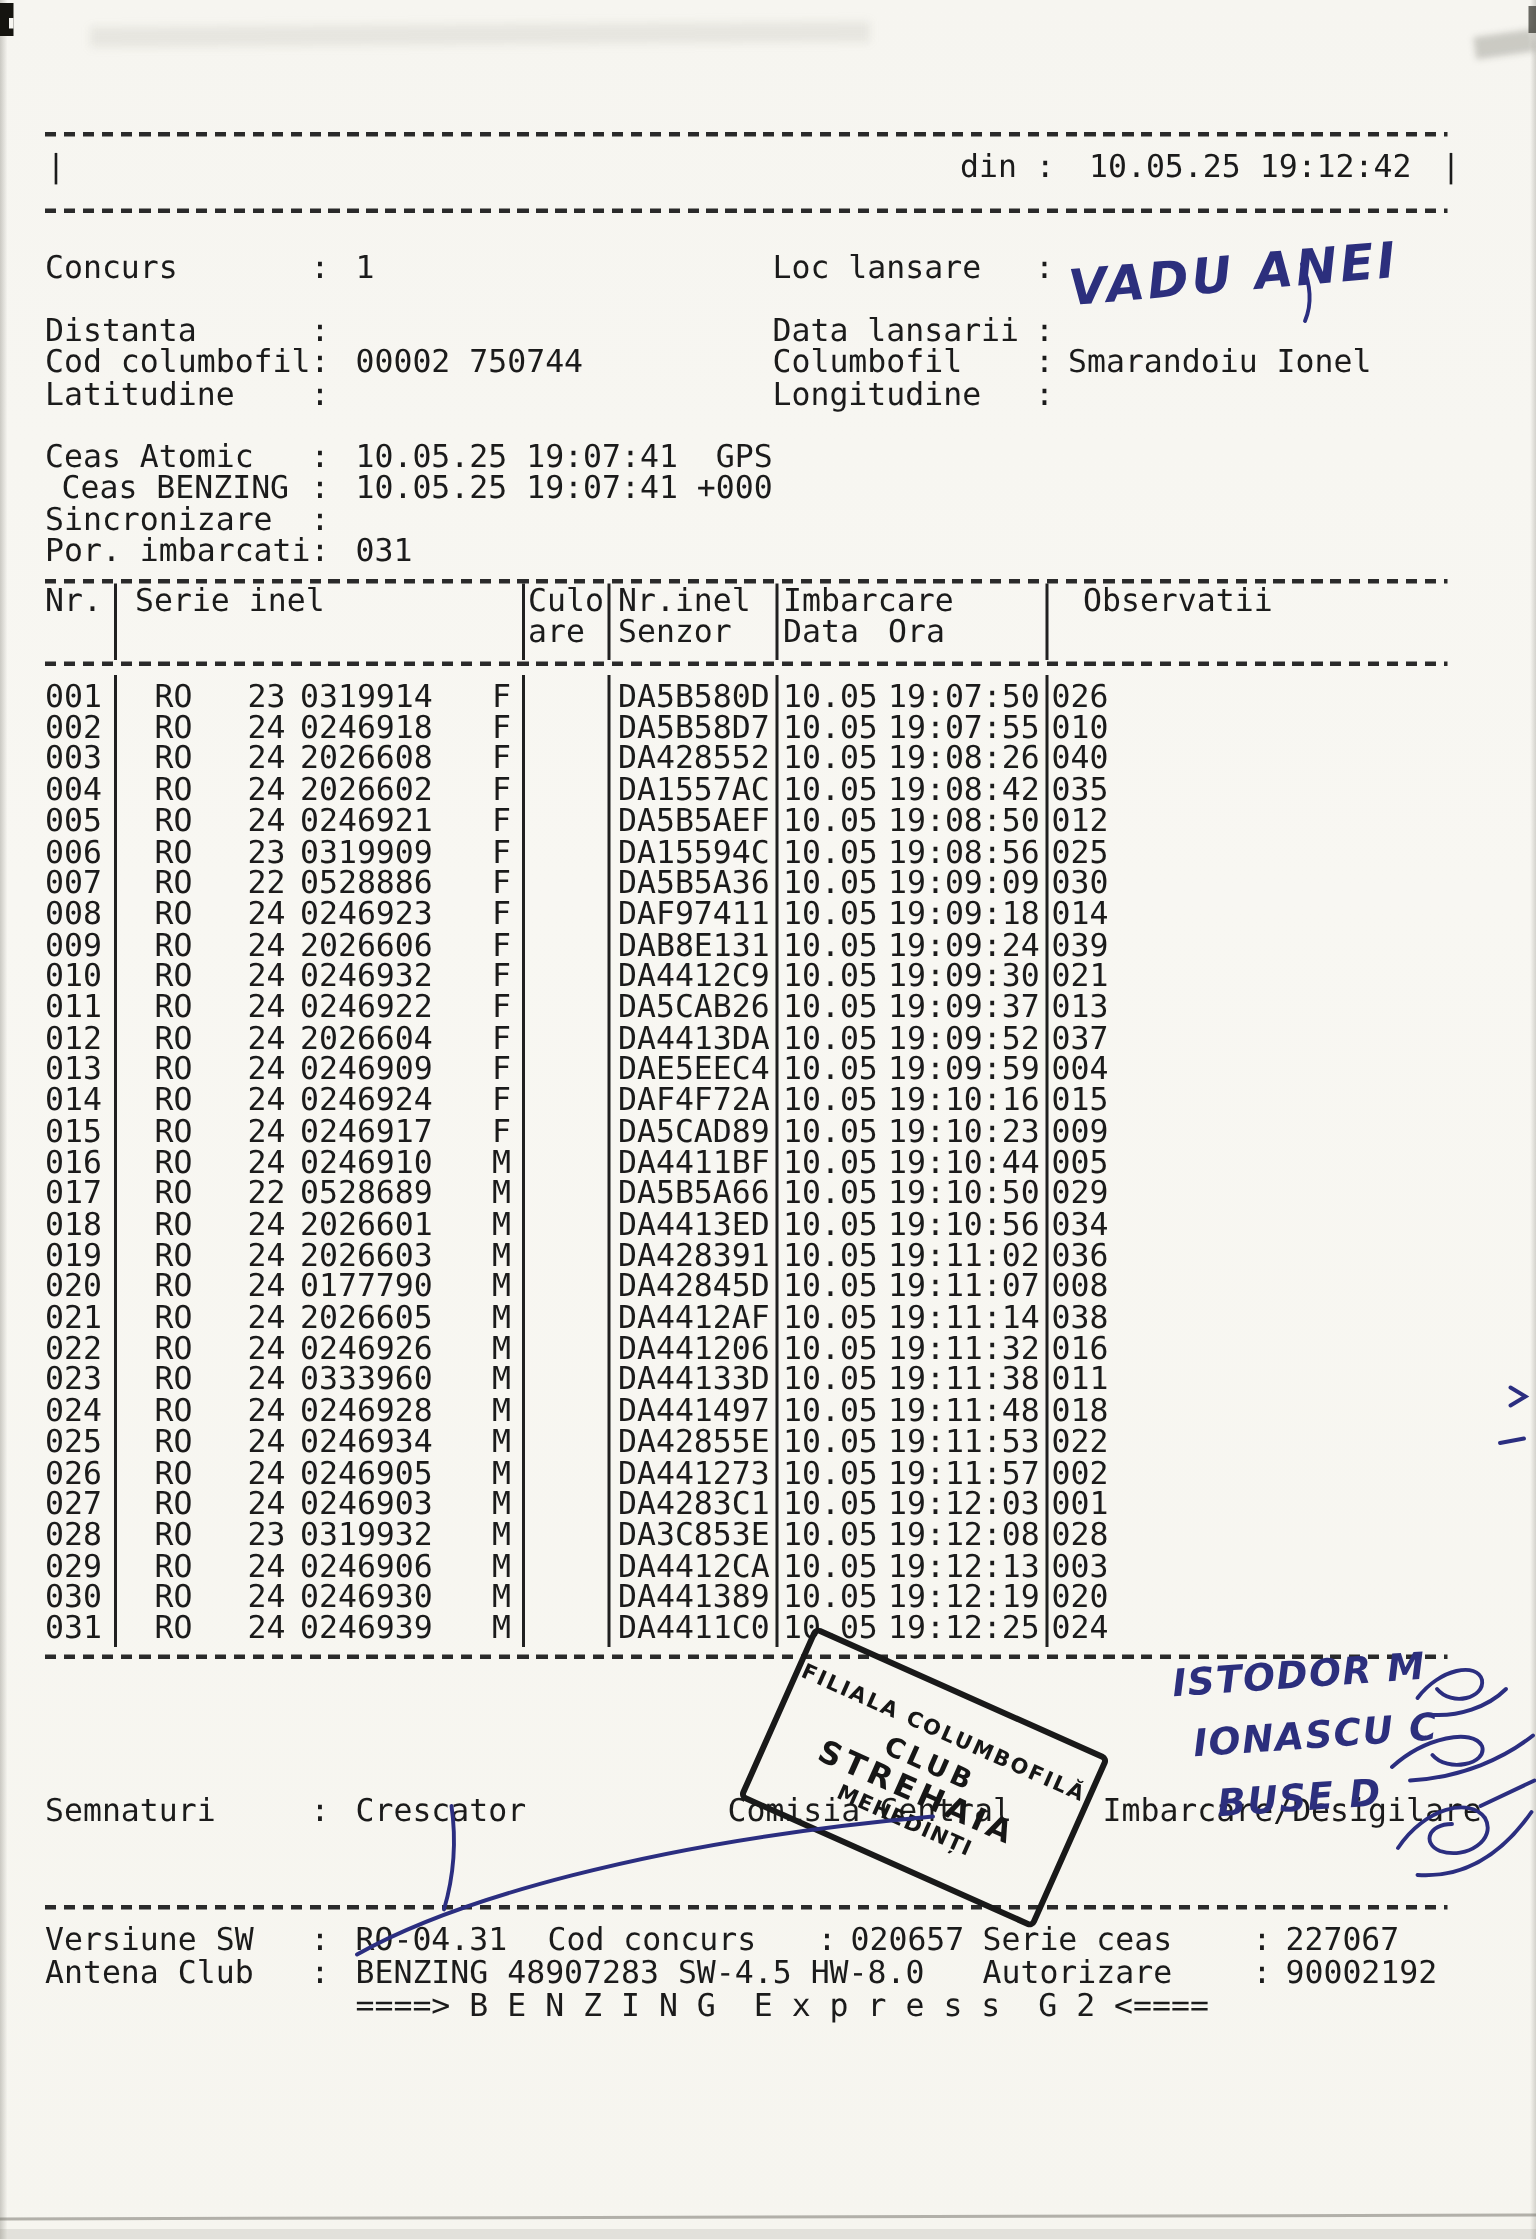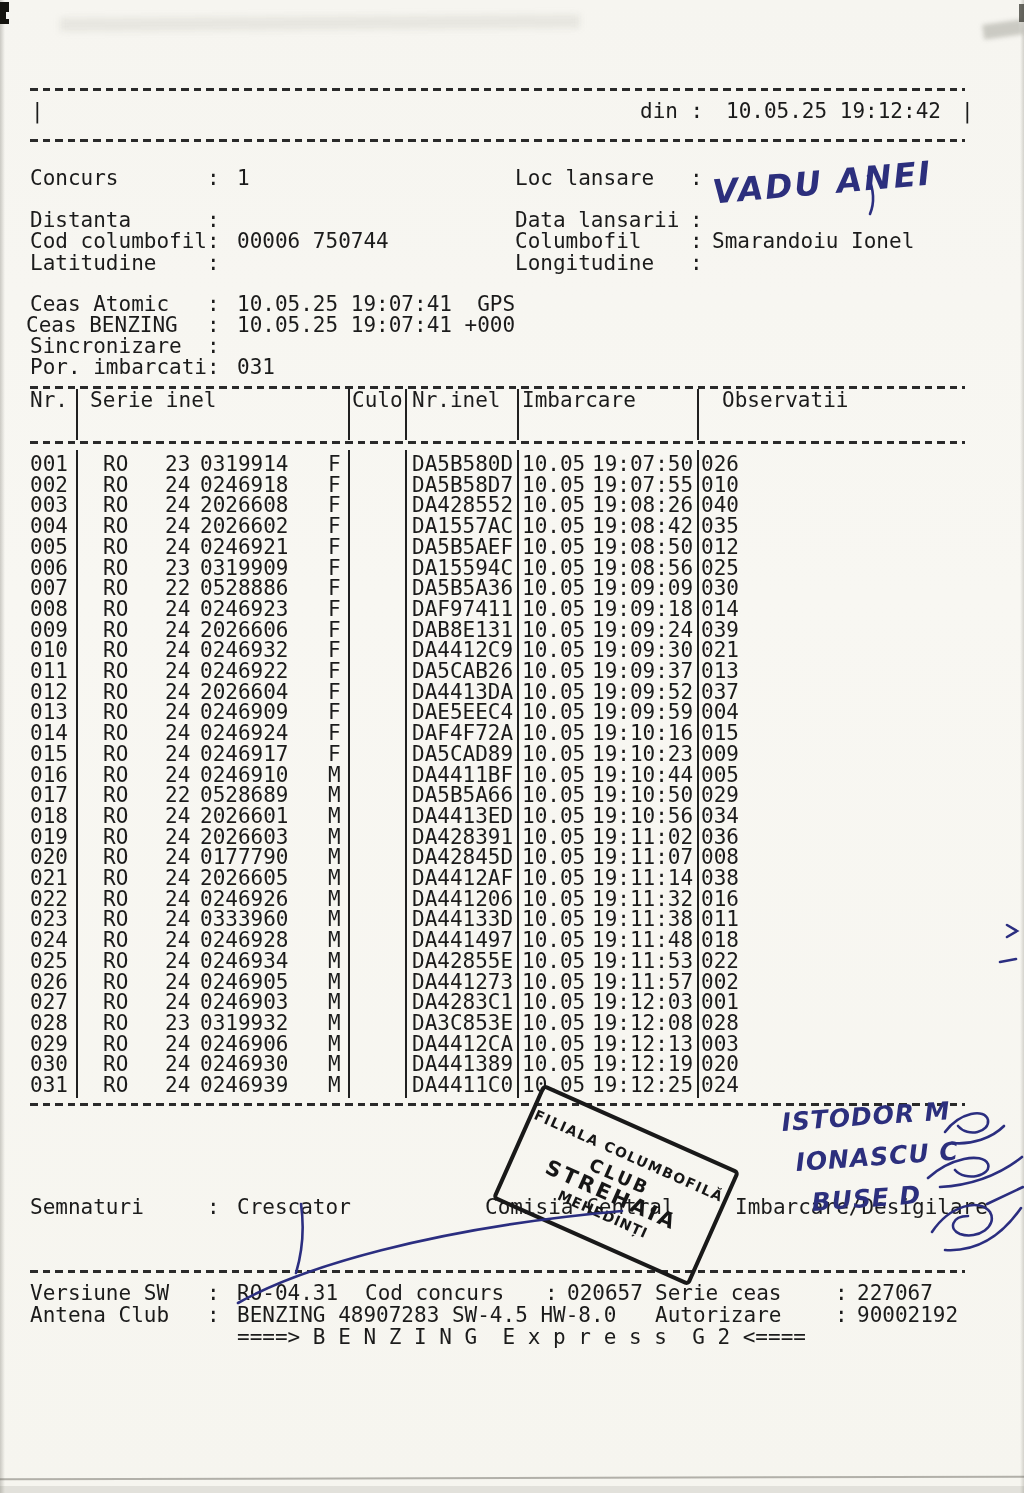--- a/index.html
+++ b/index.html
@@ -85,41 +85,41 @@
   </div>
   <div class="line" style="top:210px">
     <span style="left:30px">Distanta</span>
     <span style="left:207px">:</span>
     <span style="left:515px">Data lansarii</span>
     <span style="left:690px">:</span>
   </div>
   <div class="line" style="top:231px">
     <span style="left:30px">Cod columbofil</span>
     <span style="left:207px">:</span>
-    <span style="left:237px">00006 750744</span>
+    <span style="left:237px">00002 750744</span>
     <span style="left:515px">Columbofil</span>
     <span style="left:690px">:</span>
     <span style="left:712px">Smarandoiu Ionel</span>
   </div>
   <div class="line" style="top:253px">
     <span style="left:30px">Latitudine</span>
     <span style="left:207px">:</span>
     <span style="left:515px">Longitudine</span>
     <span style="left:690px">:</span>
   </div>
 
   <div class="hw hw-loc">VADU ANEI</div>
 
   <div class="line" style="top:294px">
     <span style="left:30px">Ceas Atomic</span>
     <span style="left:207px">:</span>
     <span style="left:237px">10.05.25 19:07:41  GPS</span>
   </div>
   <div class="line" style="top:315px">
-    <span style="left:26px">Ceas BENZING</span>
+    <span style="left:41px">Ceas BENZING</span>
     <span style="left:207px">:</span>
     <span style="left:237px">10.05.25 19:07:41 +000</span>
   </div>
   <div class="line" style="top:336px">
     <span style="left:30px">Sincronizare</span>
     <span style="left:207px">:</span>
   </div>
   <div class="line" style="top:357px">
     <span style="left:30px">Por. imbarcati</span>
     <span style="left:207px">:</span>
@@ -128,20 +128,26 @@
 
   <div class="dash" style="top:386px"></div>
 
   <div class="line" style="top:390px">
     <span style="left:30px">Nr.</span>
     <span style="left:90px">Serie inel</span>
     <span style="left:352px">Culo</span>
     <span style="left:412px">Nr.inel</span>
     <span style="left:522px">Imbarcare</span>
     <span style="left:722px">Observatii</span>
+  </div>
+  <div class="line" style="top:411px">
+    <span style="left:352px">are</span>
+    <span style="left:412px">Senzor</span>
+    <span style="left:522px">Data</span>
+    <span style="left:592px">Ora</span>
   </div>
 
   <div class="vbar" style="left:76px;top:389px;height:51px"></div>
   <div class="vbar" style="left:348px;top:389px;height:51px"></div>
   <div class="vbar" style="left:405px;top:389px;height:51px"></div>
   <div class="vbar" style="left:517px;top:389px;height:51px"></div>
   <div class="vbar" style="left:697px;top:389px;height:51px"></div>
 
   <div class="dash" style="top:441px"></div>
 

